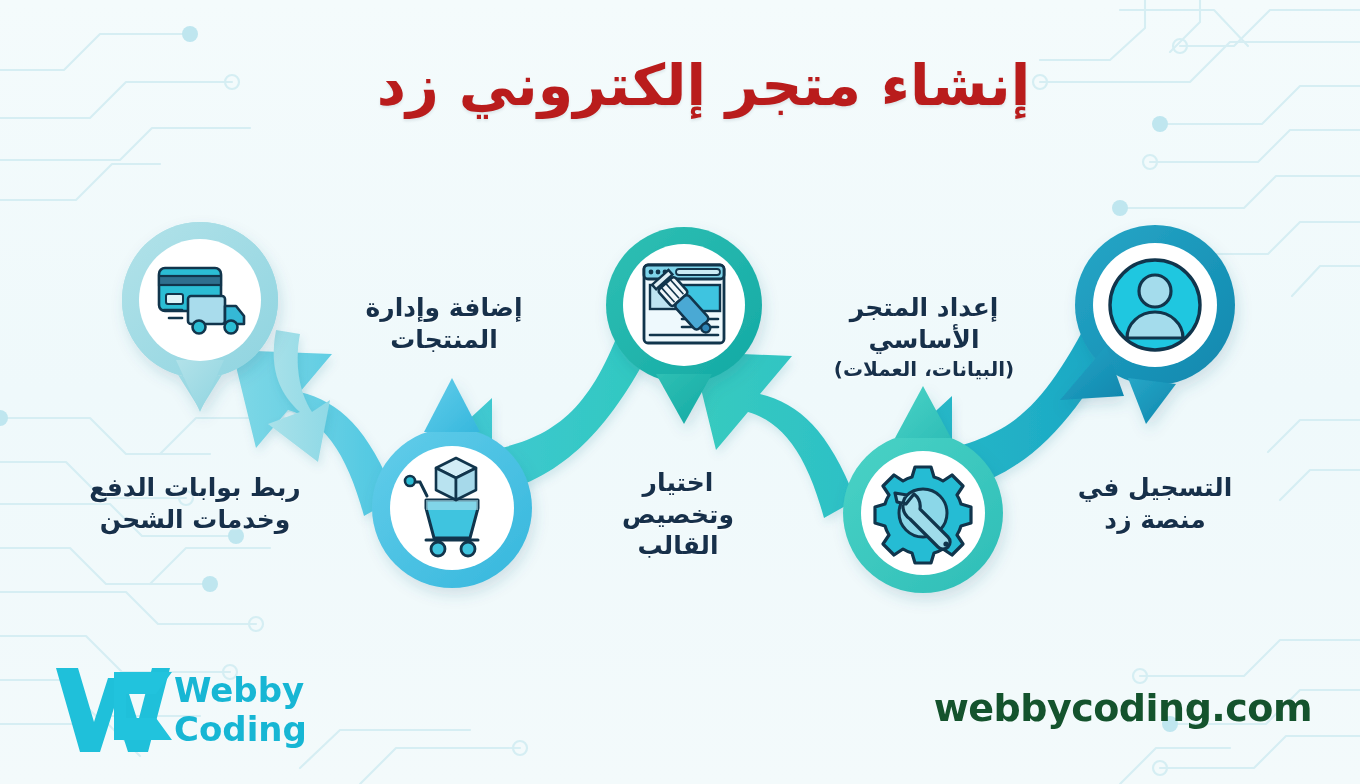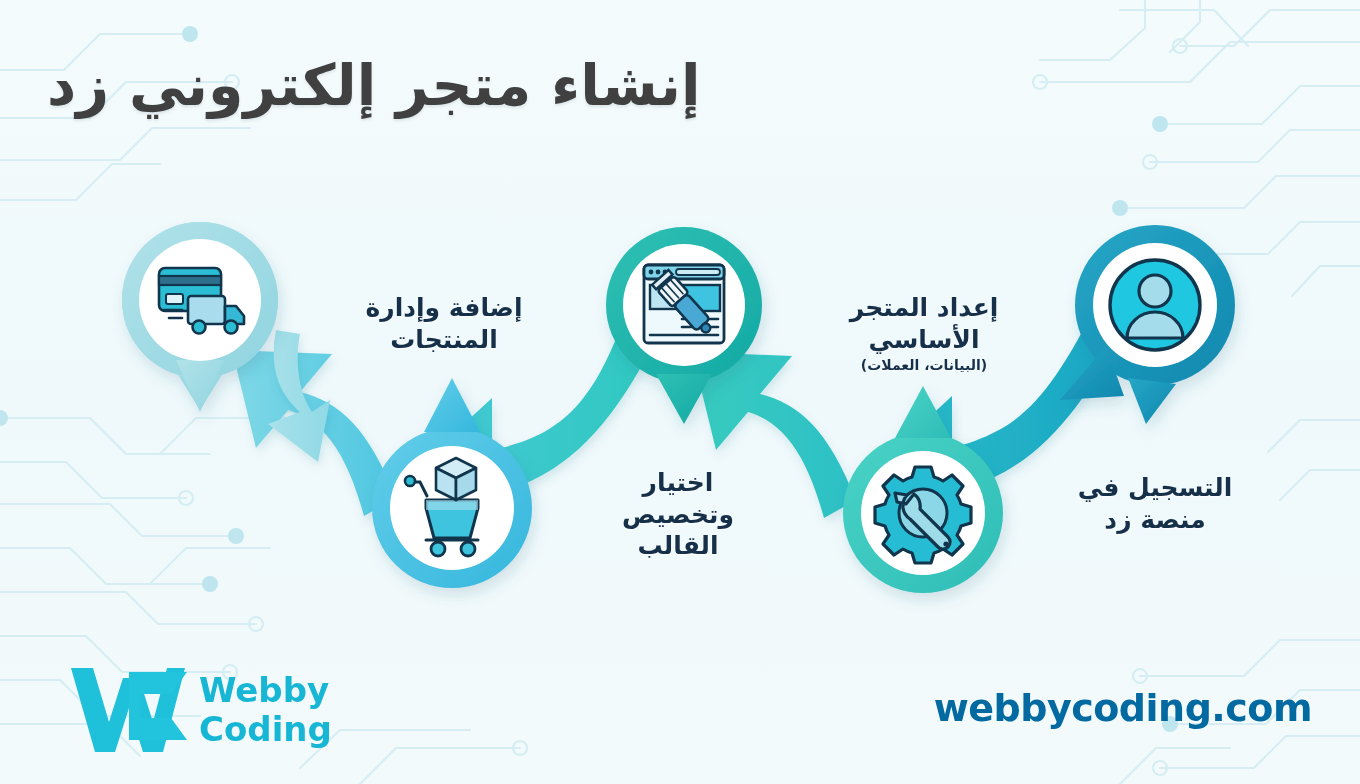--- a/index.html
+++ b/index.html
@@ -11,63 +11,62 @@
   }
   #stage { position:absolute; inset:0; width:1360px; height:784px; }
   .layer { position:absolute; inset:0; width:1360px; height:784px; }
   #bg-circuit { z-index:0; }
   #flow-svg   { z-index:1; }
   #content    { z-index:2; }
 
   .title {
     position:absolute;
     left:0; right:0; top:52px;
-    text-align:left;
+    text-align:center;
     font-size:57px;
     font-weight:bold;
-    color:#404040;
+    color:#b91c1c;
     direction:rtl;
     letter-spacing:0px;
     text-shadow:0 2px 3px rgba(20,50,70,0.10);
     padding-left:47px;
   }
 
   .step-label {
     position:absolute;
     direction:rtl;
     text-align:center;
     color:#17304a;
     font-weight:bold;
     line-height:1.26;
     font-size:25px;
     text-shadow:0 1px 2px rgba(255,255,255,0.8);
     margin-top:20px;
   }
   .step-label .sub {
     display:block;
-    font-size:14px;
+    font-size:20px;
     line-height:1.3;
     margin-top:1px;
   }
 
   .footer-url {
     position:absolute;
     right:48px; top:686px;
     font-size:38px;
     font-weight:bold;
-    color:#0369a1;
+    color:#14532d;
     letter-spacing:-0.5px;
   }
 
   .logo-wrap {
     position:absolute;
-    left:67px; top:660px;
+    left:52px; top:660px;
     display:flex;
     align-items:center;
-    gap:10px;
   }
   .logo-text { line-height:1.0; }
   .logo-text .l1, .logo-text .l2 {
     display:block;
     font-size:34px;
     font-weight:bold;
     color:#17b6d4;
     letter-spacing:0px;
   }
   .logo-text .l2 { margin-top:5px; }
@@ -346,20 +345,21 @@
       <circle cx="0" cy="0" r="45" fill="#1fc7e0" stroke="#11354c" stroke-width="3.4"></circle>
       <circle cx="0" cy="-14" r="16" fill="#a4dcec" stroke="#11354c" stroke-width="3.2"></circle>
       <path d="M-28 33 a28 26 0 0 1 56 0 Z" fill="#a4dcec" stroke="#11354c" stroke-width="3.2" stroke-linejoin="round"></path>
     </g>
   </svg>
 
   <div class="layer" id="content">
 
     <div class="title">إنشاء متجر إلكتروني زد</div>
 
+    <div class="step-label" style="left:64px; top:452px; width:262px;">ربط بوابات الدفع وخدمات الشحن</div>
 
     <div class="step-label" style="left:336px; top:272px; width:216px;">إضافة وإدارة المنتجات</div>
 
     <div class="step-label" style="left:602px; top:447px; width:152px;text-align:center;">اختيار وتخصيص القالب</div>
 
     <div class="step-label" style="left:816px; top:272px; width:216px;text-align:center;">
       <span>إعداد المتجر الأساسي</span>
       <span class="sub">(البيانات، العملات)</span>
     </div>
 

